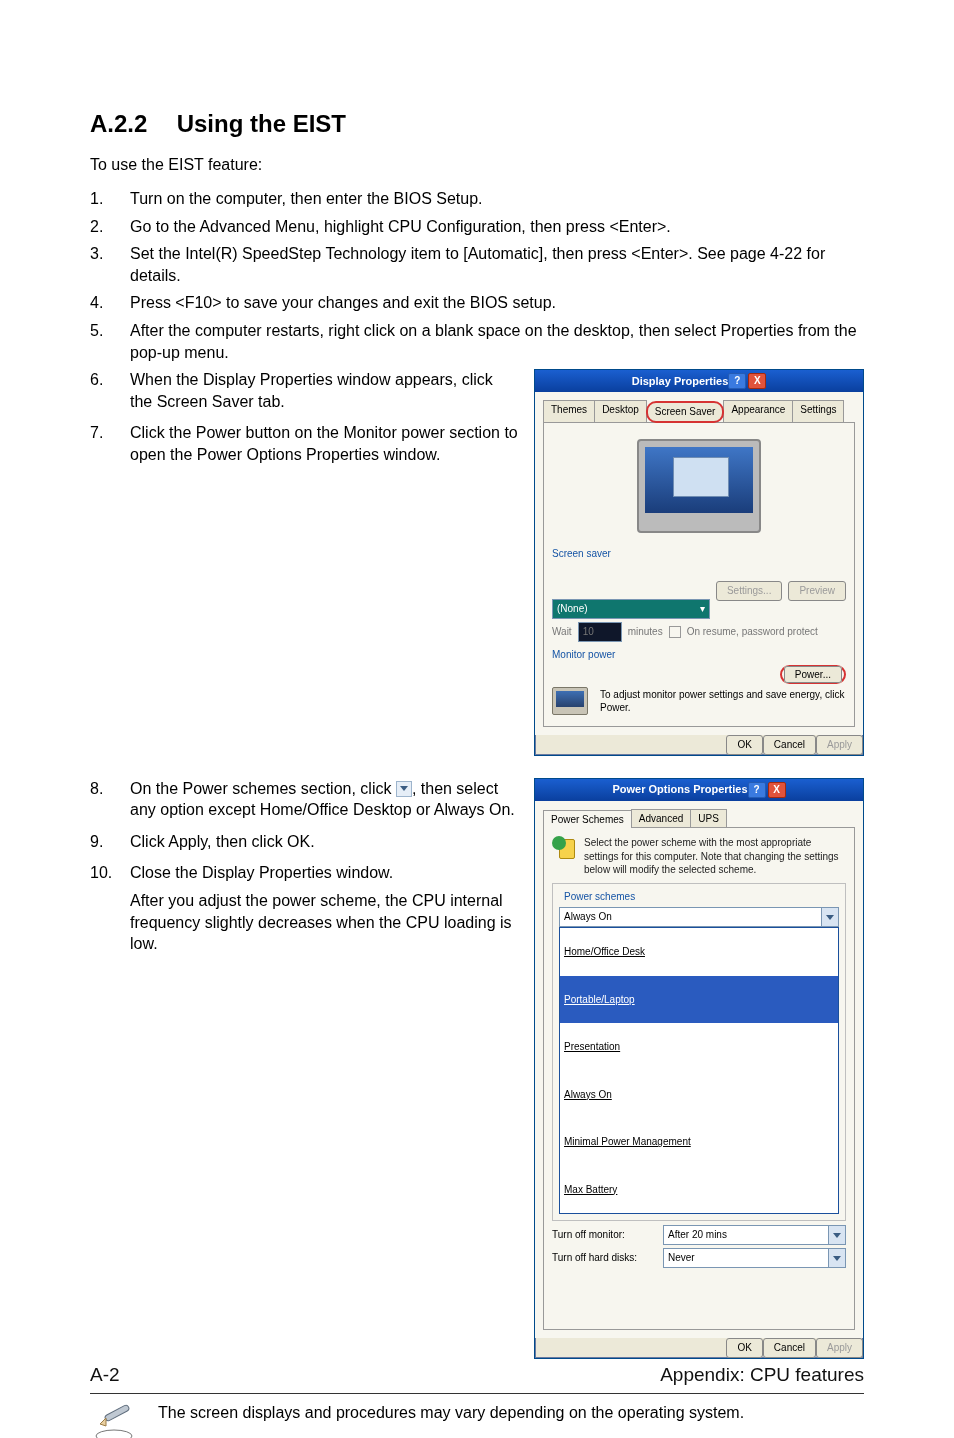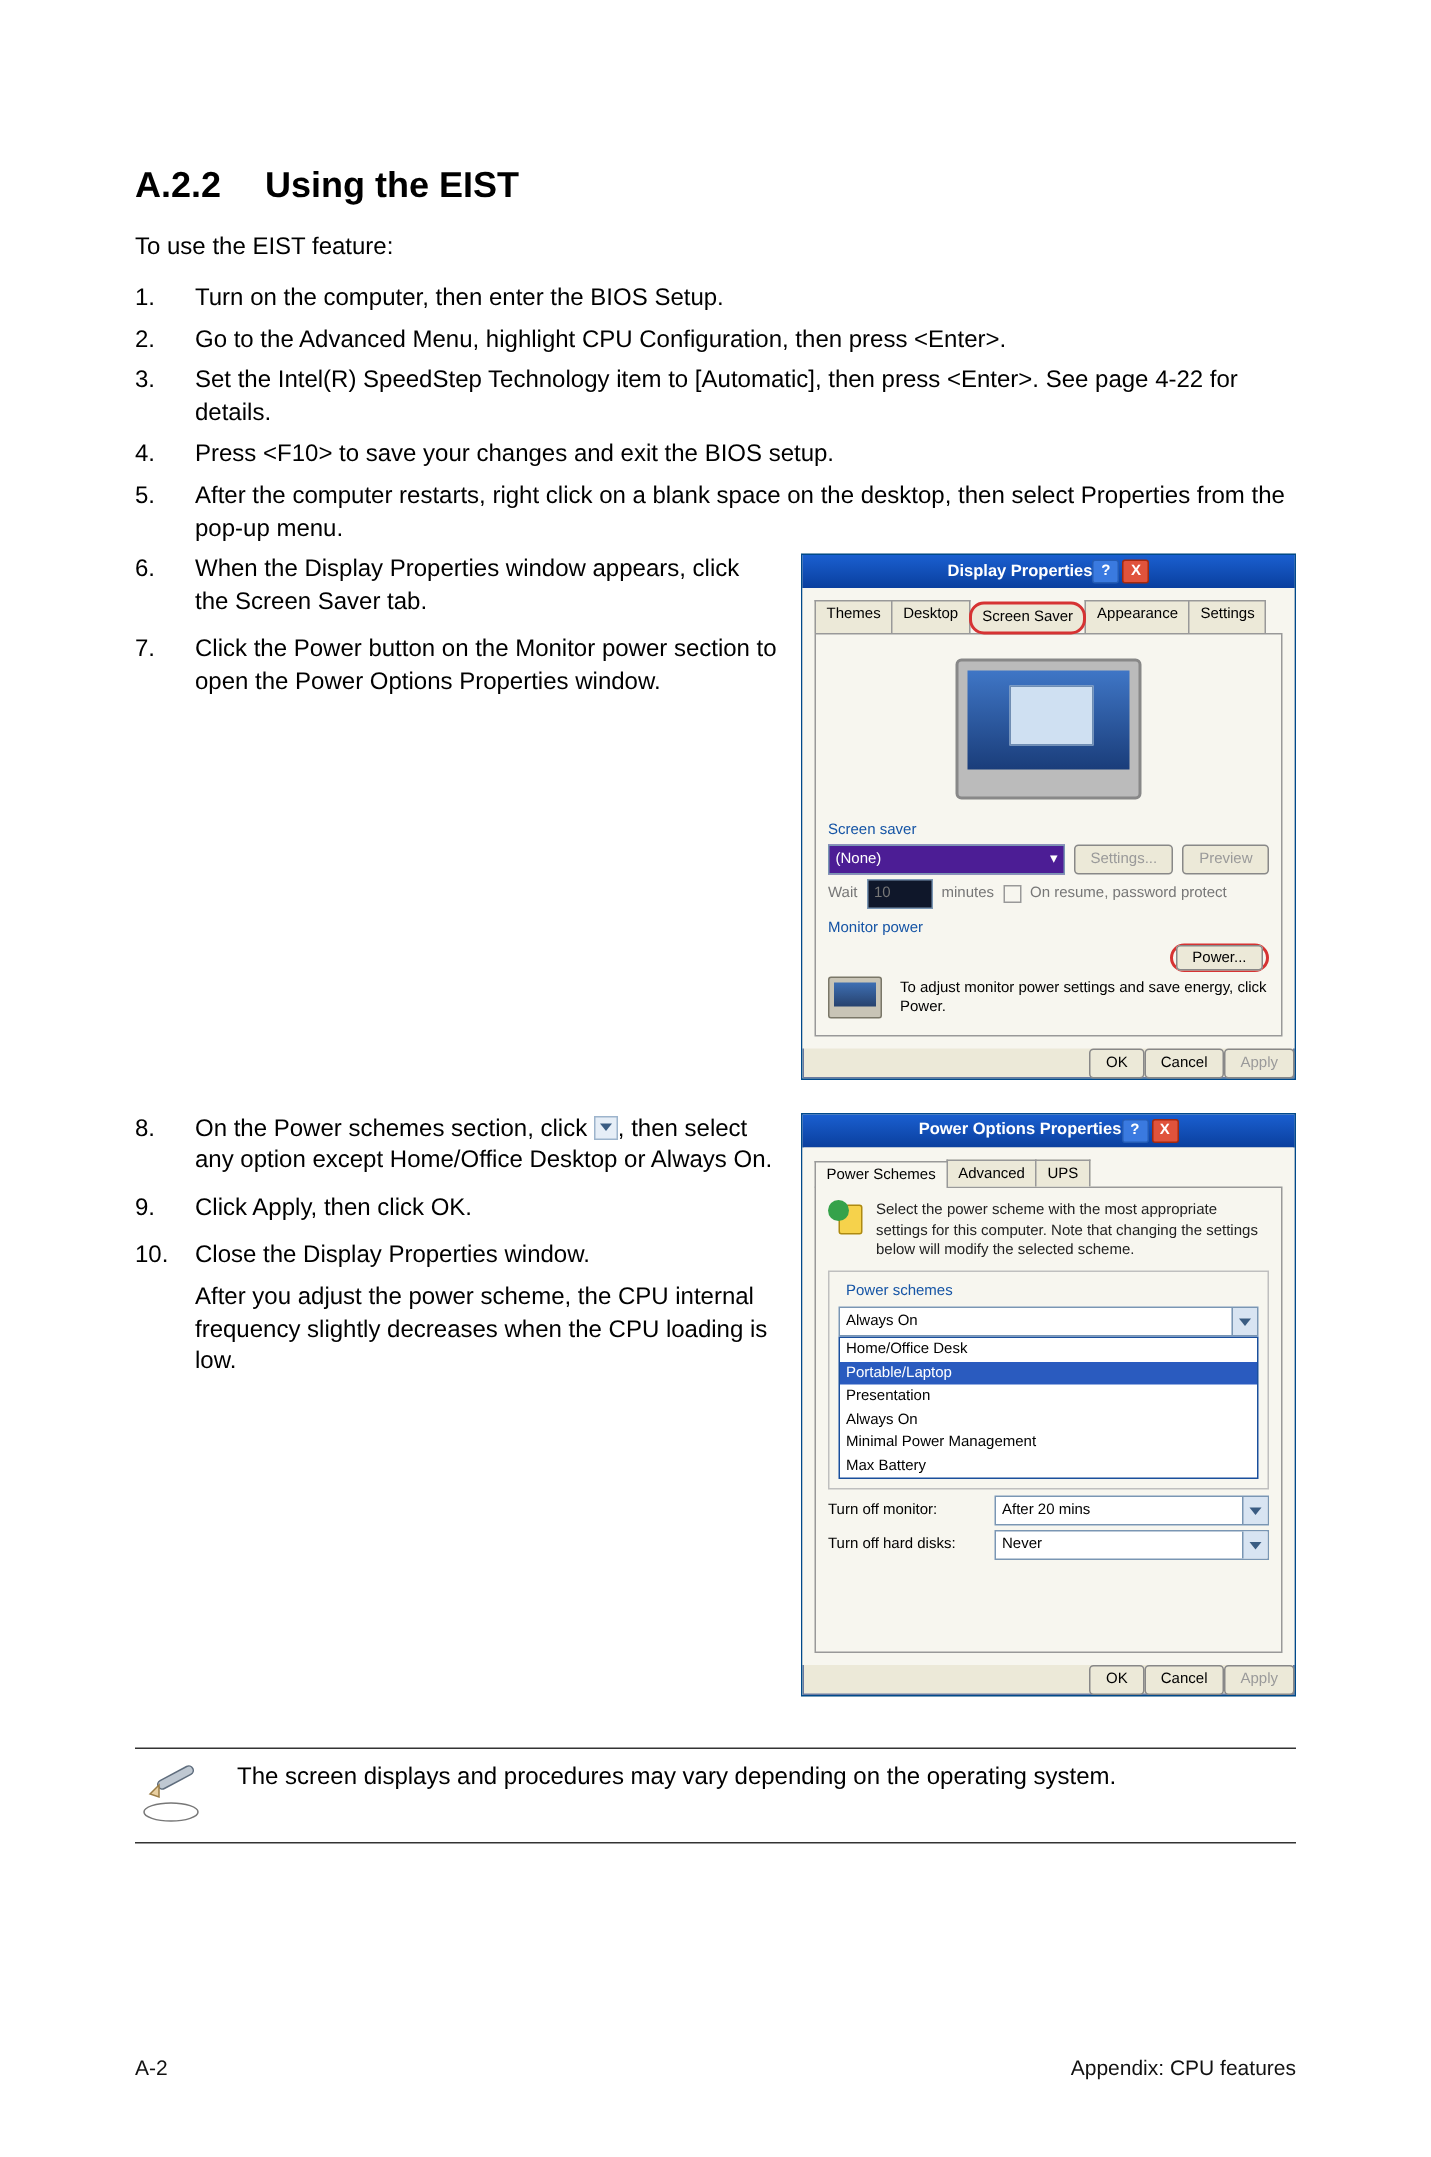--- a/index.html
+++ b/index.html
@@ -107,36 +107,36 @@
   .po-icon::before { content:''; position:absolute; right:1px; bottom:1px; width:14px; height:18px; background:#f6d24b; border:1px solid #ae8a10; border-radius:2px;}
   .po-icon::after { content:''; position:absolute; left:0; top:0; width:14px; height:14px; background:#35a24a; border-radius:50%;}
   .fieldset { border:1px solid #bfbfbf; padding:6px; margin:4px 0;}
   .fieldset .legend { color:#1554a5; font-size:10px; margin:-12px 0 4px 2px; background:#f7f6ef; display:inline-block; padding:0 3px;}
   .dropdown-row { display:flex; align-items:center; gap:6px; font-size:10px; margin:3px 0;}
   .dropdown-row .lbl { width:105px;}
   .cbo { flex:1; border:1px solid #7a96b3; height:18px; background:#fff; display:flex; align-items:center; justify-content:space-between; padding-left:4px;}
   .cbo .arrow { width:16px; height:100%; background:#d8e4f2; border-left:1px solid #7a96b3; display:flex; align-items:center; justify-content:center;}
   .cbo .arrow::after { content:''; border-left:4px solid transparent; border-right:4px solid transparent; border-top:5px solid #3a5c82;}
   .open-list { border:1px solid #1a4f9c; background:#fff; font-size:10px;}
-  .open-list .opt { padding:1px 4px;}
+  .open-list .opt { padding:17px 4px;text-decoration:underline;}
   .open-list .opt.sel { background:#2a5bbf; color:#fff;}
 
   .note-block {
     border-top: 1px solid #333;
     border-bottom: 1px solid #333;
     margin-top: 18px;
     padding: 10px 0 12px 0;
     display:flex; gap:18px; align-items:flex-start;
   }
   .pencil-icon { width:46px; height:40px; position:relative; flex:none; margin-left:4px;}
   .pencil-icon svg { width:100%; height:100%;}
 
   .footer {
     position:absolute; bottom:52px; left:90px; right:90px;
-    display:flex; justify-content:space-between; font-size:14px; color:#111;
+    display:flex; justify-content:space-between; font-size:19px; color:#111;
   }
 </style>
 </head>
 <body>
 
 <div class="page">
   <h2 class="section-title">
     <span class="num">A.2.2</span>
     <span>Using the EIST</span>
   </h2>
@@ -196,21 +196,21 @@
             <div class="tab-panel">
               <div class="preview-box">
                 <div class="monitor">
                     <div class="screen">
                       <div class="winthumb"></div>
                     </div>
                   </div>
               </div>
               <div class="grp-label">Screen saver</div>
               <div class="row">
-                <div class="field-sunken" style="background:#4c1d95;color:#fff;">
+                <div class="field-sunken" style="background:#0f766e;color:#fff;margin-top:36px;">
                     <span>(None)</span>
                     <span style="margin-left:auto;">▾</span>
                   </div>
                 <span class="btn-xp disabled">Settings...</span>
                 <span class="btn-xp disabled">Preview</span>
               </div>
               <div class="row" style="font-size:10px; color:#777;text-align:right;">
                 <span>Wait</span>
                 <span class="field-sunken" style="flex:none;width:34px;">10</span>
                 <span>minutes</span>

